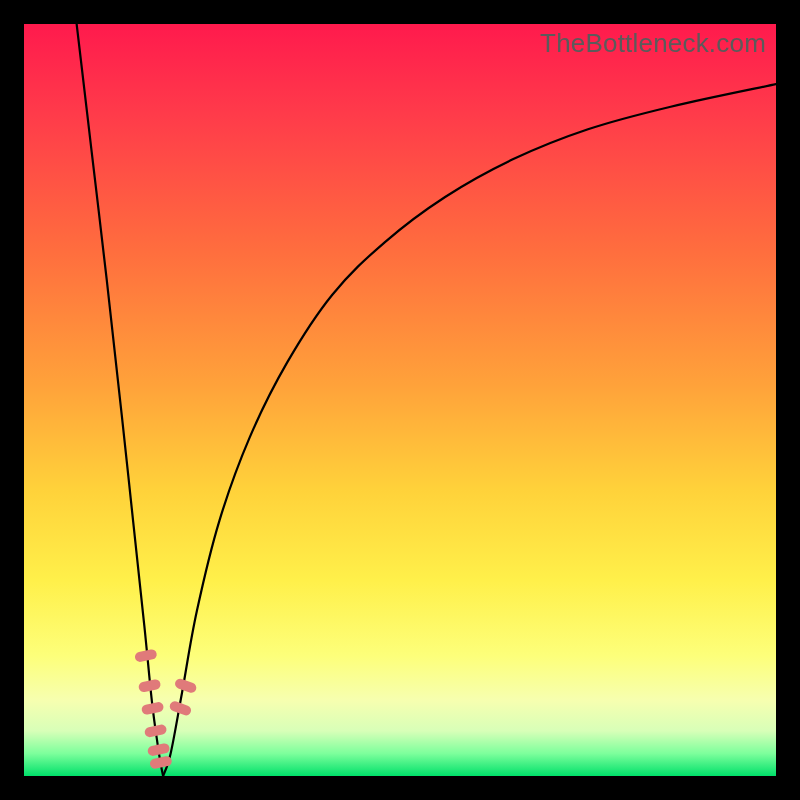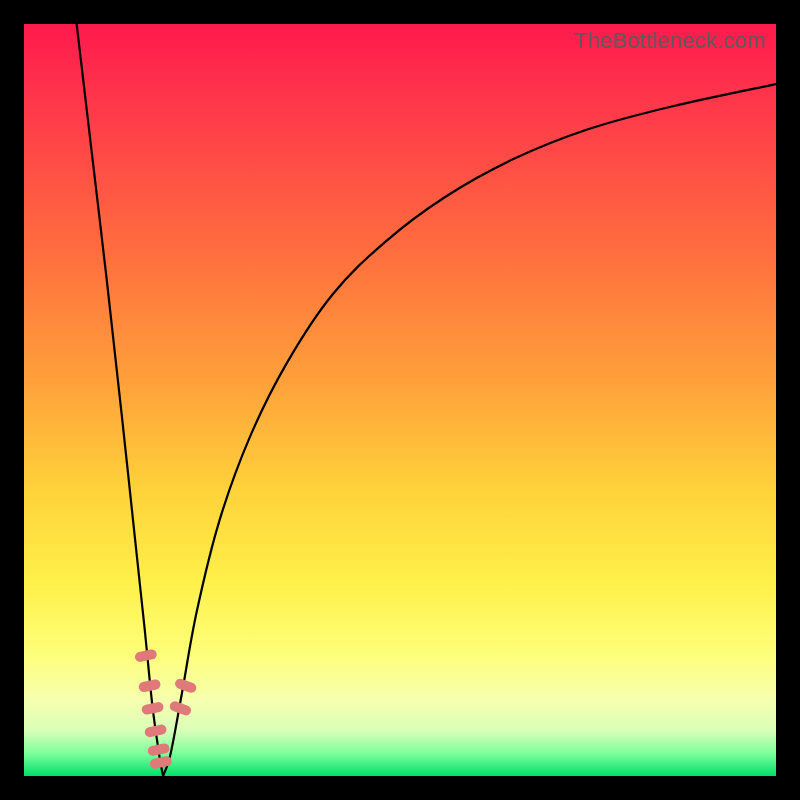--- a/index.html
+++ b/index.html
@@ -39,21 +39,21 @@
       #d8ffb8 94%,
       #7dff9c 97%,
       #00e06a 100%
     );
   }
   .watermark {
     position: absolute;
     top: 4px;
     right: 10px;
     color: #5b5b5b;
-    font-size: 22px;
+    font-size: 26px;
     letter-spacing: 0.2px;
     font-weight: 400;
     user-select: none;
   }
   svg.curves {
     position: absolute;
     left: 0;
     top: 0;
     width: 752px;
     height: 752px;

